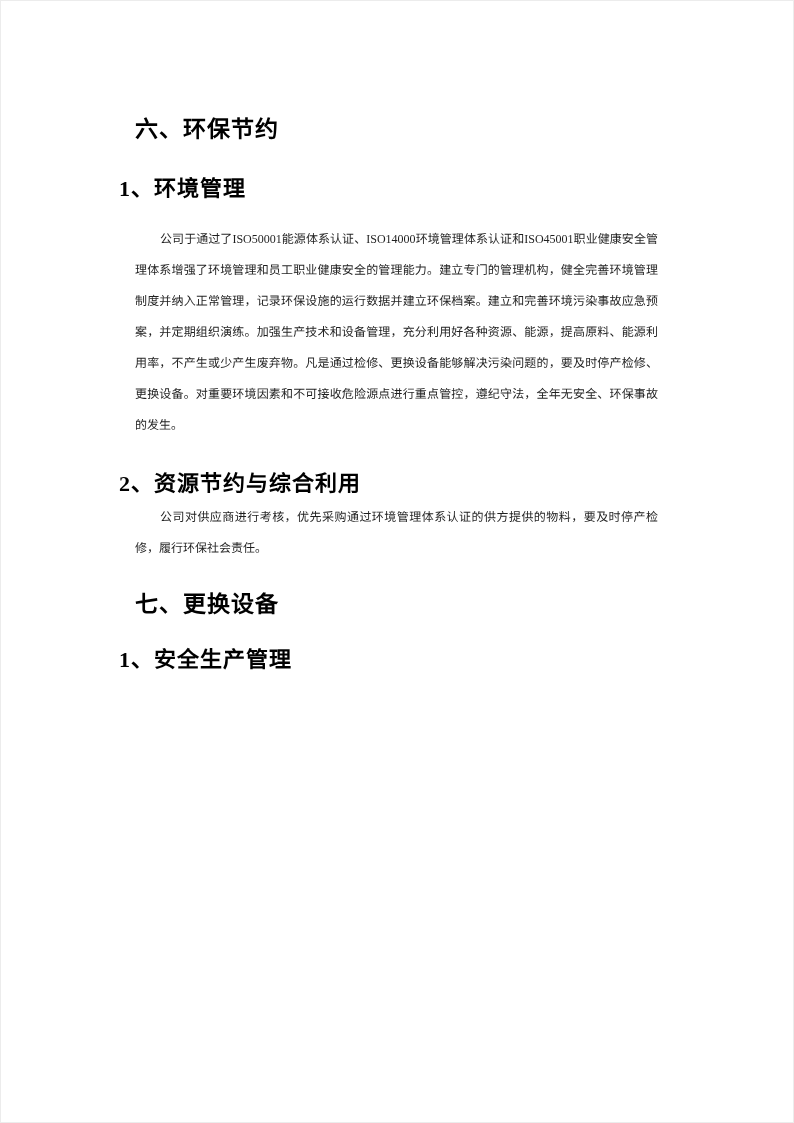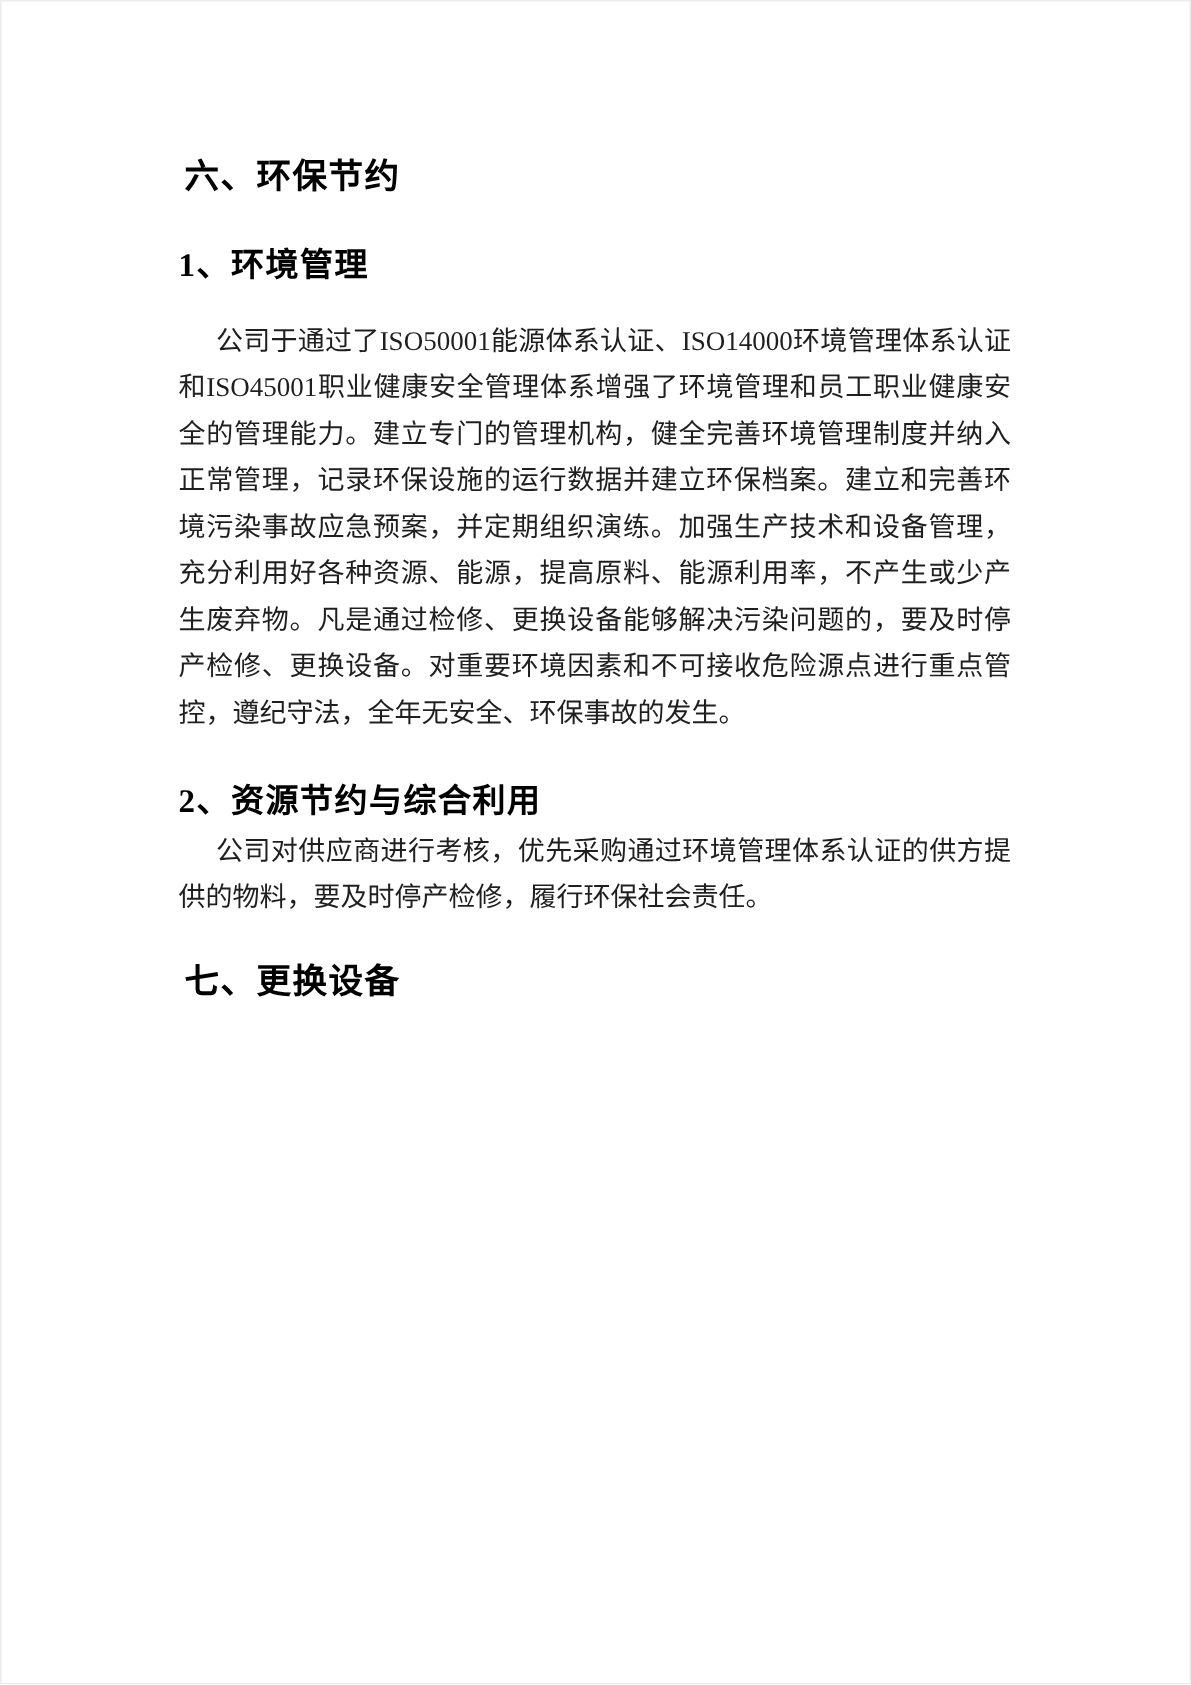--- a/index.html
+++ b/index.html
@@ -14,40 +14,40 @@
     height: 1123px;
     margin: 0;
     background: #ffffff;
     border: 1px solid #ececec;
     padding: 97px 119px 0 118px;
     overflow: hidden;
     font-family: "Liberation Serif", serif;
     color: #212121;
   }
   .sec-heading {
-    margin: 4px;
+    margin: 16px;
     font-family: "Liberation Sans", sans-serif;
     font-weight: bold;
     color: #000000;
     font-size: 23px;
     line-height: 30px;
     letter-spacing: 1px;
   }
   .sub-heading {
     margin: 0;
     font-family: Liberation Serif, serif;
     font-weight: bold;
     color: #000000;
     font-size: 22px;
     line-height: 30px;
     letter-spacing: 1px;
   }
   .body-para {
-    margin: 0;
-    font-size: 18px;
+    margin: 16px;
+    font-size: 12px;
     line-height: 31px;
     color: #1f1f1f;
     text-align: justify;
     text-justify: inter-ideograph;
     text-indent: 25px;
     word-break: break-all;
   }
   .mt30 { margin-top: 30px; }
   .mt28 { margin-top: 28px; }
   .mt26 { margin-top: 26px; }
@@ -68,15 +68,16 @@
 
   <p class="body-para mt20">公司于通过了ISO50001能源体系认证、ISO14000环境管理体系认证和ISO45001职业健康安全管理体系增强了环境管理和员工职业健康安全的管理能力。建立专门的管理机构，健全完善环境管理制度并纳入正常管理，记录环保设施的运行数据并建立环保档案。建立和完善环境污染事故应急预案，并定期组织演练。加强生产技术和设备管理，充分利用好各种资源、能源，提高原料、能源利用率，不产生或少产生废弃物。凡是通过检修、更换设备能够解决污染问题的，要及时停产检修、更换设备。对重要环境因素和不可接收危险源点进行重点管控，遵纪守法，全年无安全、环保事故的发生。</p>
 
   <h2 class="sub-heading mt28">2、资源节约与综合利用</h2>
 
 
   <p class="body-para mt3">公司对供应商进行考核，优先采购通过环境管理体系认证的供方提供的物料，要及时停产检修，履行环保社会责任。</p>
 
   <h1 class="sec-heading mt25">七、更换设备</h1>
 
+  <h2 class="sub-heading mt26">1、安全生产管理</h2>
 
 
 </div>
 
 </body></html>

